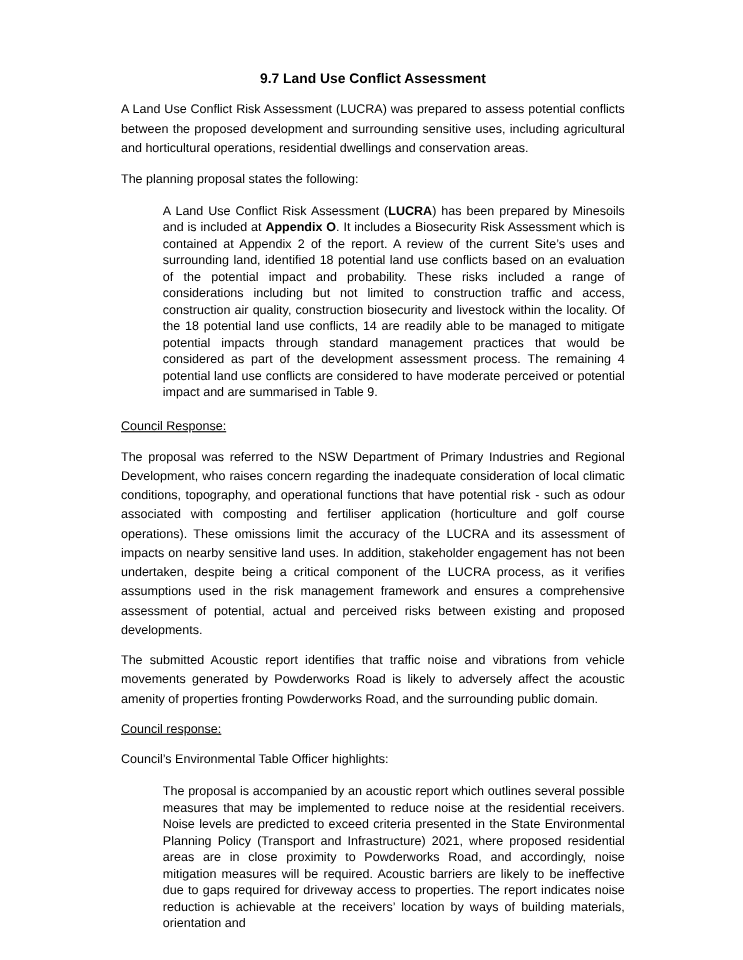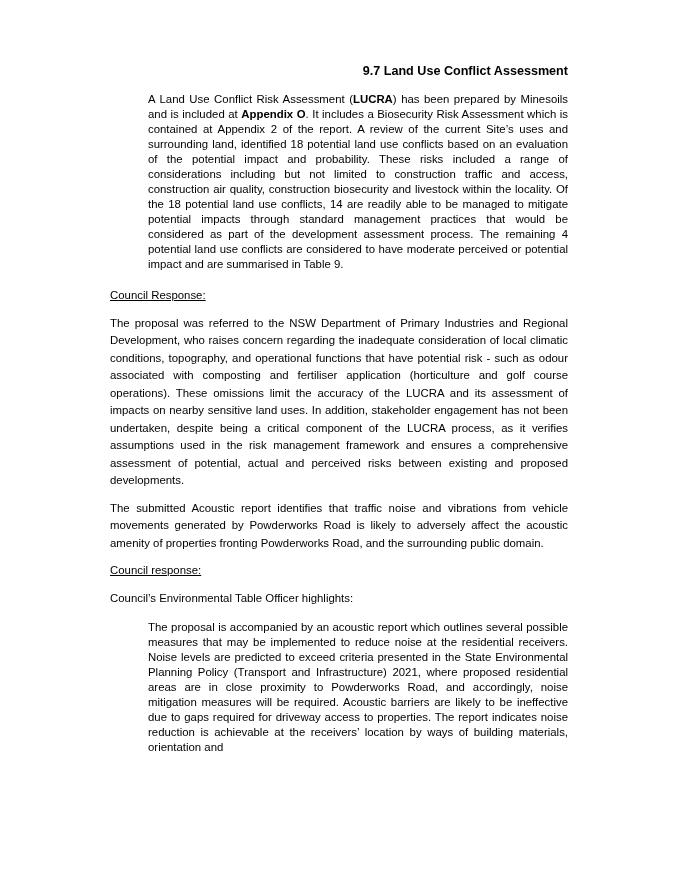--- a/index.html
+++ b/index.html
@@ -21,21 +21,21 @@
     left: 110px;
     top: 63px;
     width: 458px;
     font-size: 11.4px;
     line-height: 17.5px;
     text-align: justify;
   }
   .heading {
     font-size: 12.6px;
     font-weight: bold;
-    text-align: right;
+    text-align: center;
     margin: 0 0 13px 0;
     line-height: 16px;
   }
   .heading.second {
     margin-top: 16px;
   }
   p.para {
     margin: 0 0 10px 0;
   }
   .quote {
@@ -62,21 +62,23 @@
   }
 </style>
 </head>
 <body>
 
 <div class="page">
   <div class="content">
 
     <div class="heading">9.7 Land Use Conflict Assessment</div>
 
+    <p class="para">A Land Use Conflict Risk Assessment (LUCRA) was prepared to assess potential conflicts between the proposed development and surrounding sensitive uses, including agricultural and horticultural operations, residential dwellings and conservation areas.</p>
 
+    <p class="para">The planning proposal states the following:</p>
 
     <div class="quote"><span>A Land Use Conflict Risk Assessment (</span><span class="bi">LUCRA</span><span>) has been prepared by Minesoils and is included at </span><span class="bi">Appendix O</span><span>. It includes a Biosecurity Risk Assessment which is contained at Appendix 2 of the report. A review of the current Site’s uses and surrounding land, identified 18 potential land use conflicts based on an evaluation of the potential impact and probability. These risks included a range of considerations including but not limited to construction traffic and access, construction air quality, construction biosecurity and livestock within the locality. Of the 18 potential land use conflicts, 14 are readily able to be managed to mitigate potential impacts through standard management practices that would be considered as part of the development assessment process. The remaining 4 potential land use conflicts are considered to have moderate perceived or potential impact and are summarised in Table 9.</span></div>
 
     <p class="para label-underline">Council Response:</p>
 
     <p class="para">The proposal was referred to the NSW Department of Primary Industries and Regional Development, who raises concern regarding the inadequate consideration of local climatic conditions, topography, and operational functions that have potential risk - such as odour associated with composting and fertiliser application (horticulture and golf course operations). These omissions limit the accuracy of the LUCRA and its assessment of impacts on nearby sensitive land uses. In addition, stakeholder engagement has not been undertaken, despite being a critical component of the LUCRA process, as it verifies assumptions used in the risk management framework and ensures a comprehensive assessment of potential, actual and perceived risks between existing and proposed developments.</p>
 
 
     <p class="para">The submitted Acoustic report identifies that traffic noise and vibrations from vehicle movements generated by Powderworks Road is likely to adversely affect the acoustic amenity of properties fronting Powderworks Road, and the surrounding public domain.</p>
 

